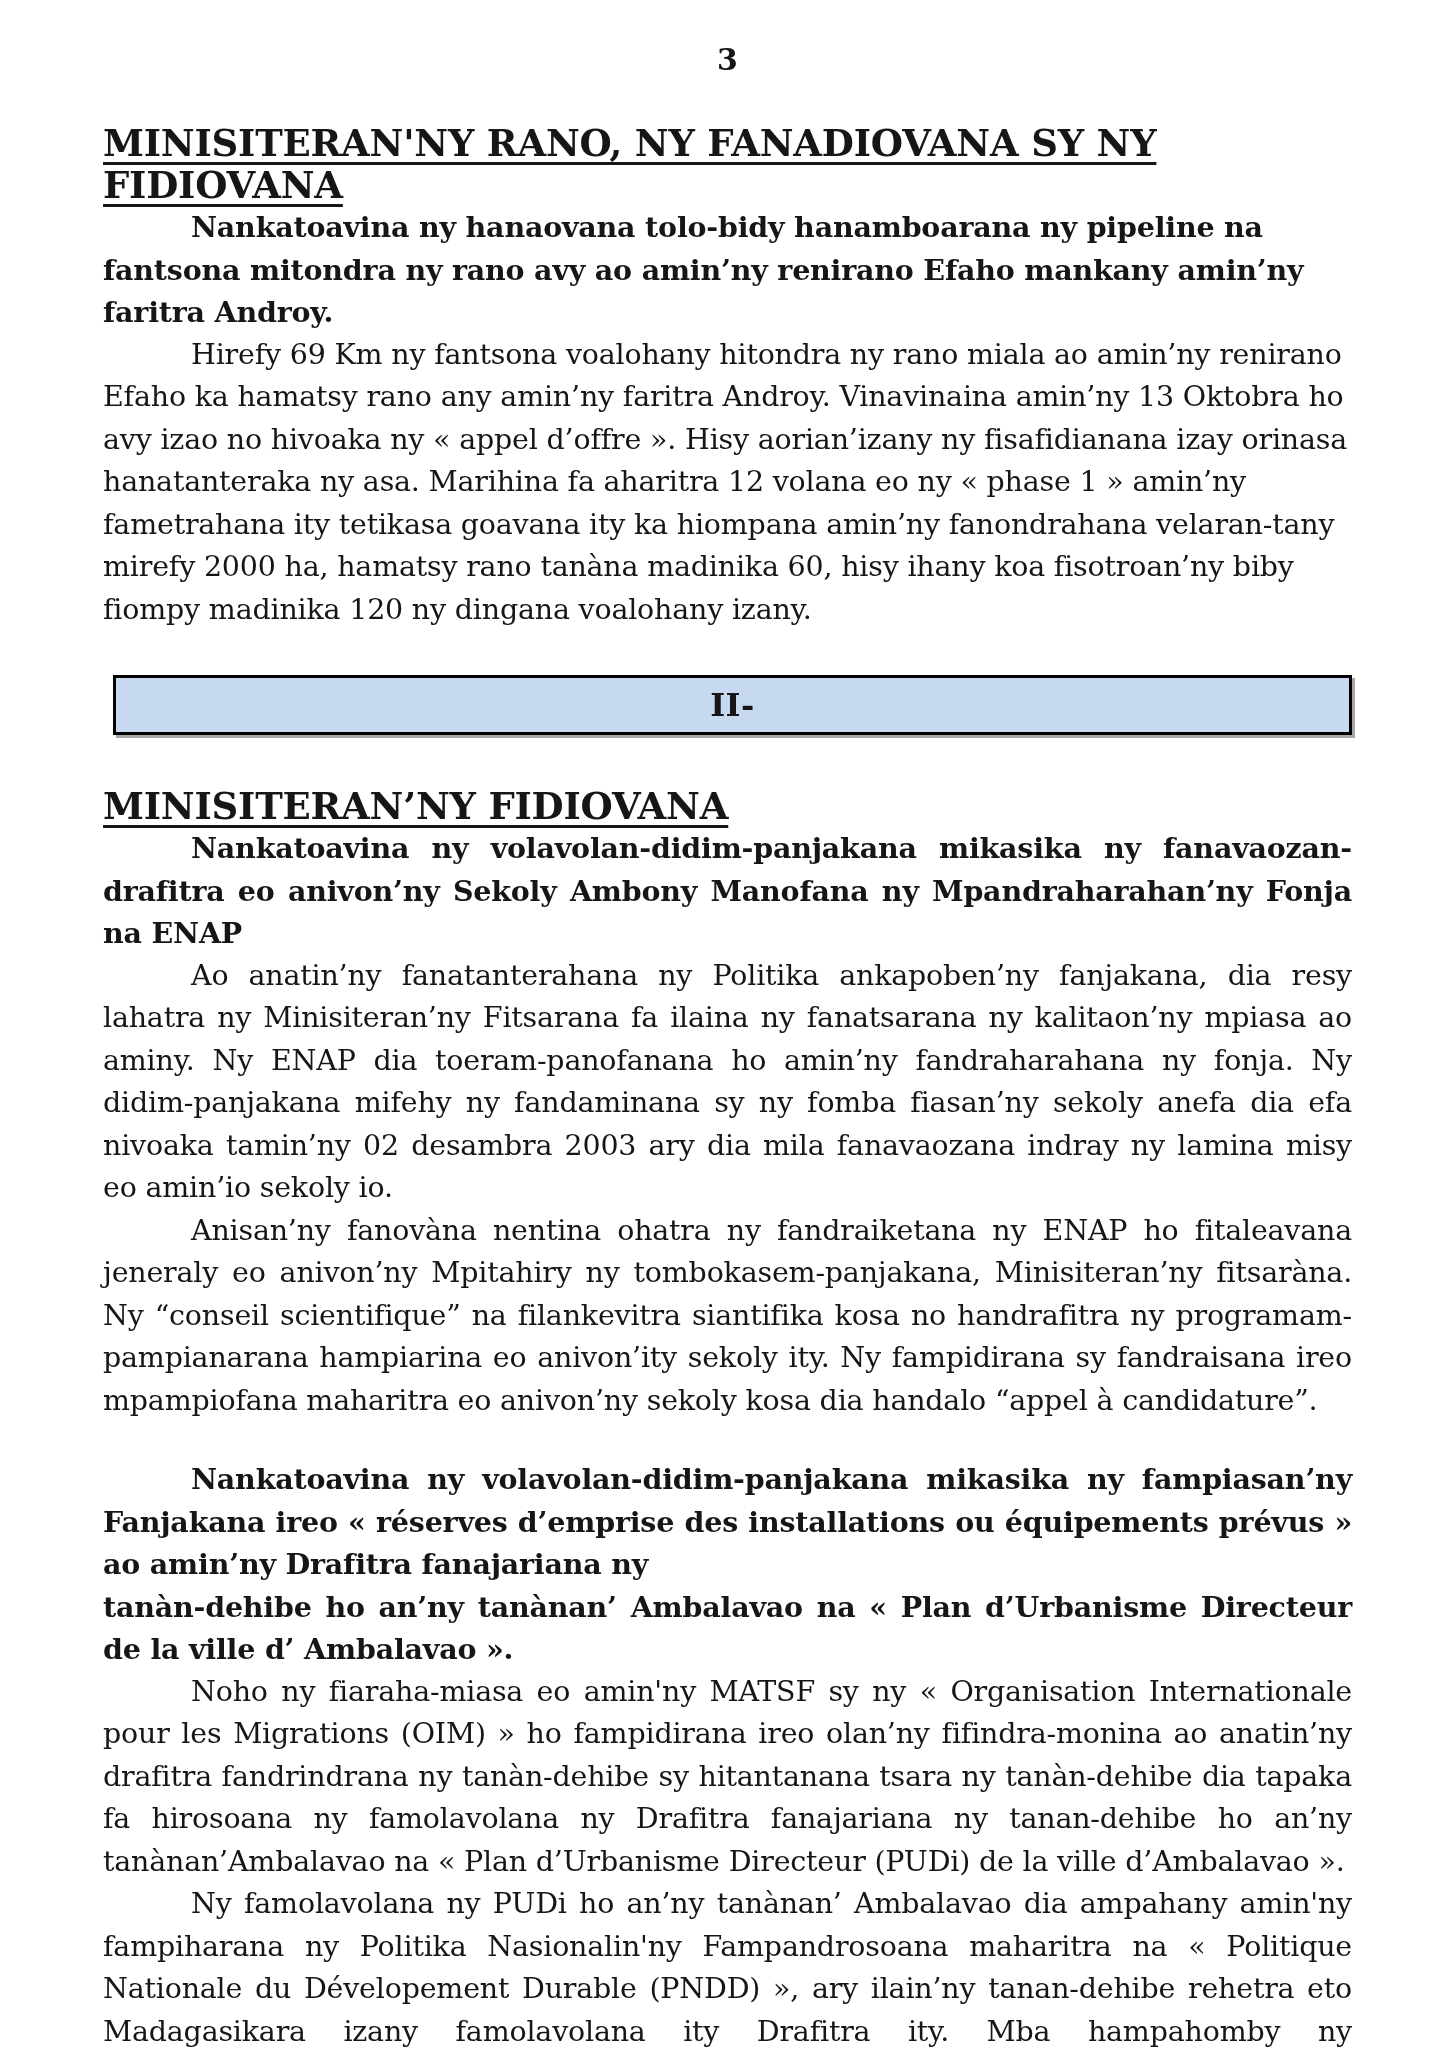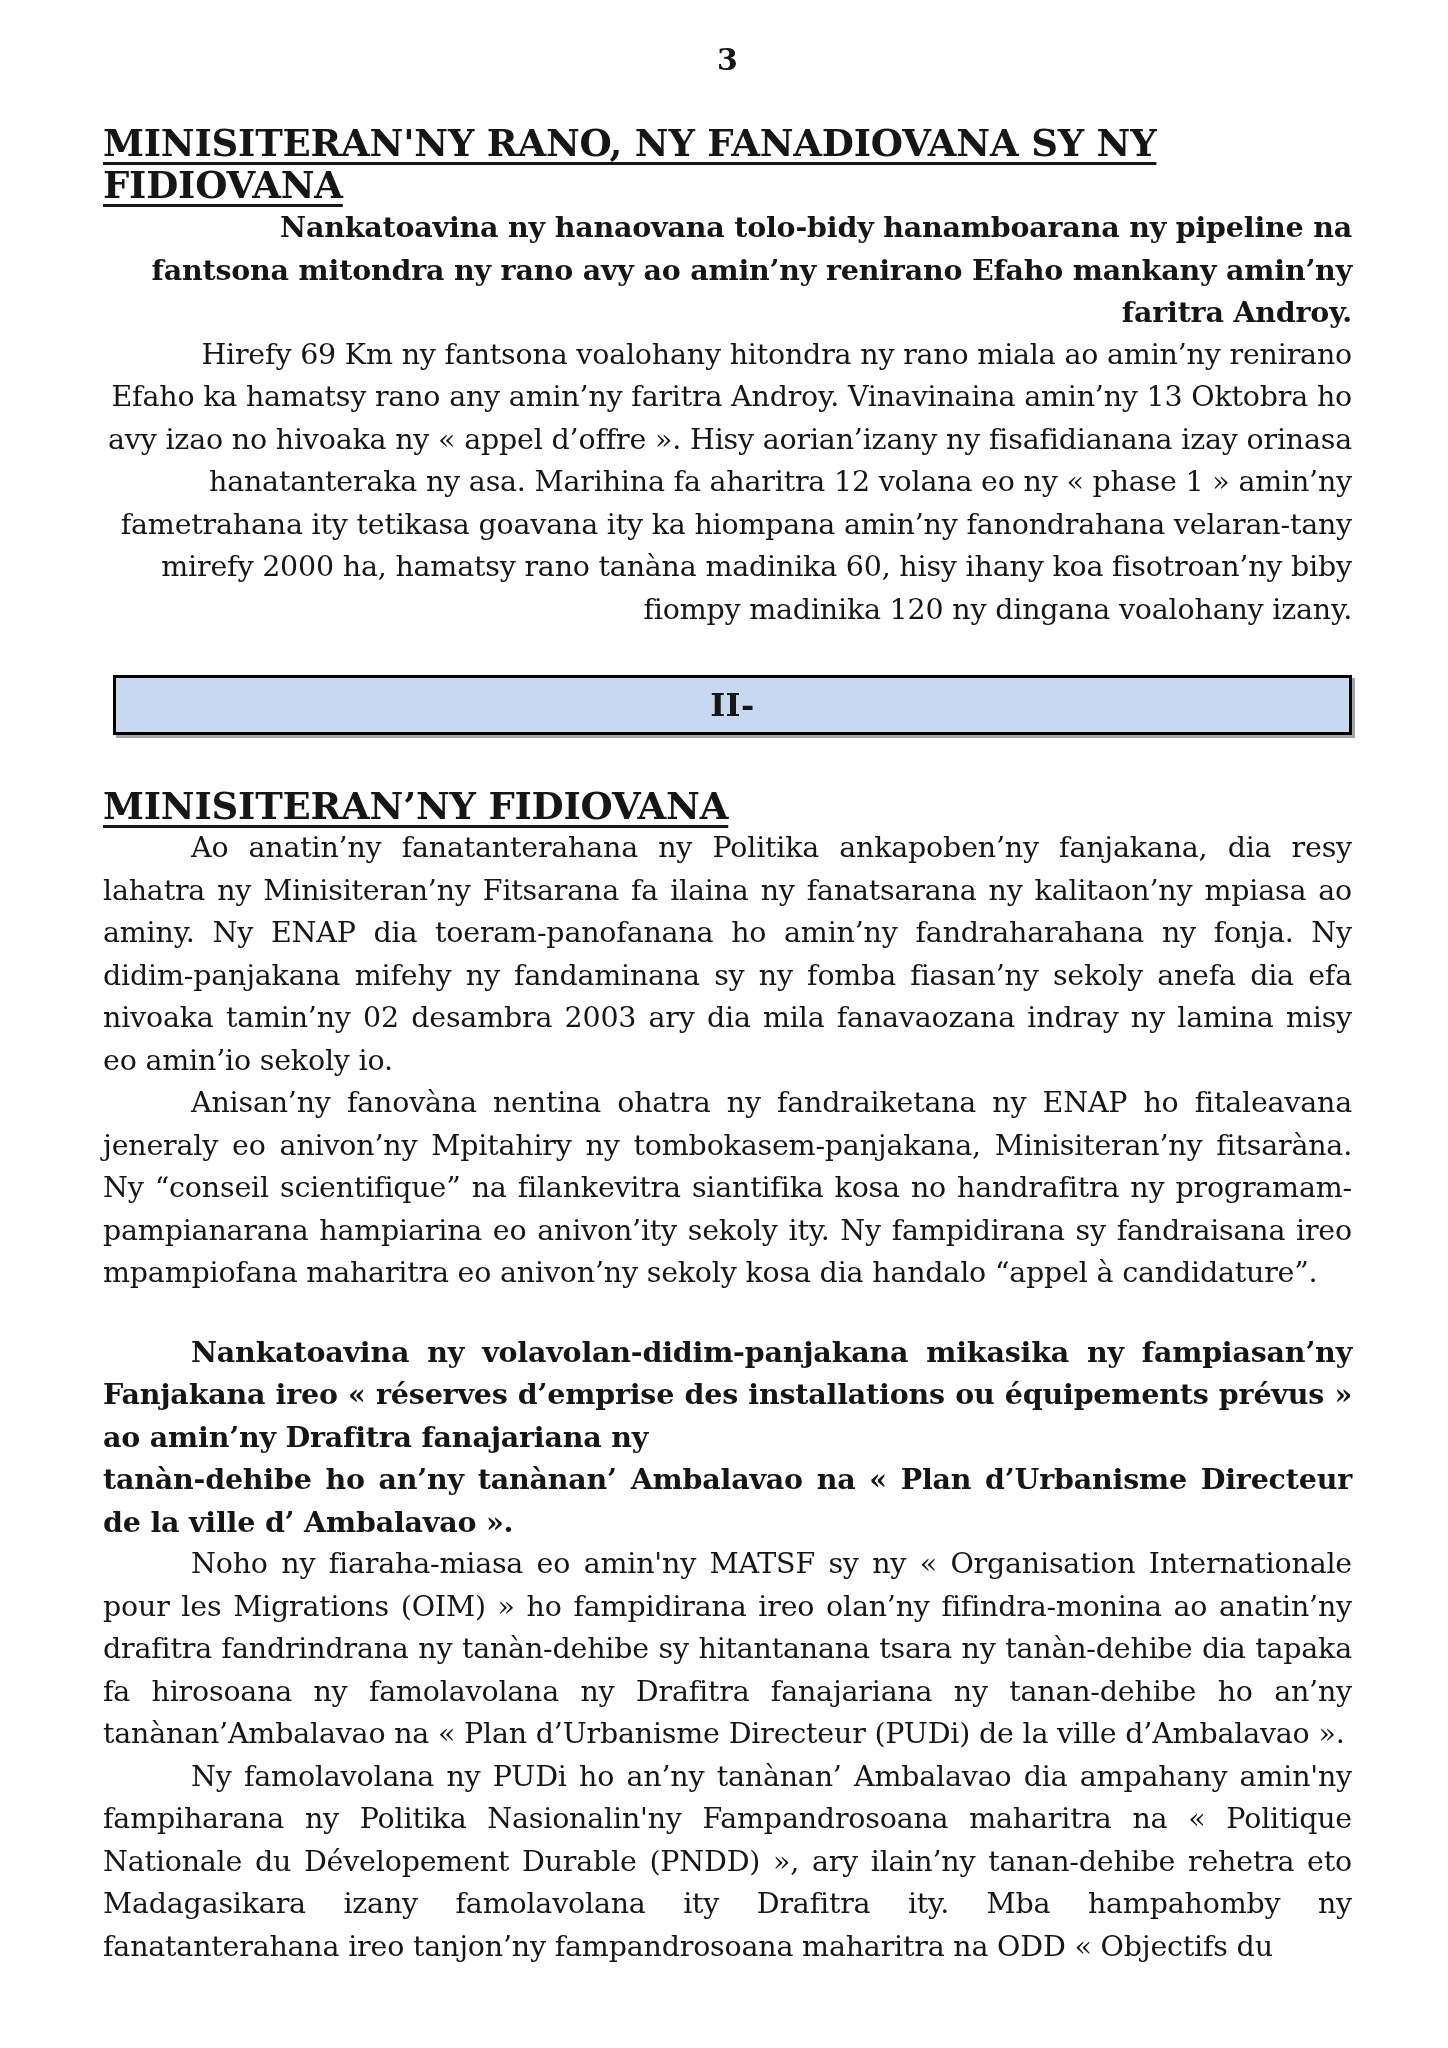--- a/index.html
+++ b/index.html
@@ -37,21 +37,21 @@
     letter-spacing: -0.2px;
   }
   .doc-paragraph {
     margin: 0;
     font-size: 28.5px;
     line-height: 42.5px;
     text-indent: 88px;
     letter-spacing: -0.2px;
   }
   .doc-paragraph.bold { font-weight: bold; }
-  .doc-section.align-left .doc-paragraph { text-align: right; }
+  .doc-section.align-left .doc-paragraph { text-align: left; }
   .doc-section.align-justify .doc-paragraph { text-align: justify; }
   .banner {
     height: 60px;
     margin: 44px 0 50px 10px;
     border: 3px solid #000000;
     background: #c6d9f1;
     box-shadow: 3px 3px 0 rgba(0,0,0,0.35);
     display: flex;
     align-items: center;
     justify-content: center;
@@ -73,20 +73,21 @@
   <p class="doc-paragraph bold">Nankatoavina ny  hanaovana tolo-bidy hanamboarana ny pipeline na fantsona  mitondra ny rano avy ao amin’ny renirano Efaho mankany amin’ny faritra Androy.</p>
         <p class="doc-paragraph">Hirefy 69 Km ny fantsona voalohany hitondra ny rano miala ao amin’ny renirano Efaho ka hamatsy rano any amin’ny faritra Androy.  Vinavinaina  amin’ny 13 Oktobra ho avy izao no hivoaka ny « appel d’offre ». Hisy aorian’izany ny fisafidianana izay orinasa hanatanteraka ny asa. Marihina fa aharitra 12 volana eo ny « phase 1 » amin’ny fametrahana ity tetikasa goavana ity ka hiompana amin’ny fanondrahana velaran-tany mirefy 2000 ha, hamatsy rano tanàna madinika 60, hisy ihany koa fisotroan’ny biby fiompy madinika 120 ny dingana voalohany izany.</p>
       </section>
 
   <div class="banner" style="background: rgb(198, 217, 241); border-color: rgb(0, 0, 0);">
     <span class="banner-numeral">II-</span>
   </div>
 
   <section class="doc-section align-justify">
     <h2 class="doc-heading">MINISITERAN’NY FIDIOVANA</h2>
+  <p class="doc-paragraph bold">Nankatoavina ny volavolan-didim-panjakana mikasika ny fanavaozan-drafitra eo anivon’ny Sekoly Ambony Manofana ny Mpandraharahan’ny Fonja na ENAP</p>
         <p class="doc-paragraph">Ao anatin’ny fanatanterahana ny Politika ankapoben’ny fanjakana, dia resy lahatra ny Minisiteran’ny Fitsarana fa ilaina ny fanatsarana ny kalitaon’ny mpiasa ao aminy. Ny ENAP dia toeram-panofanana ho amin’ny fandraharahana ny fonja. Ny didim-panjakana mifehy ny fandaminana sy ny fomba fiasan’ny sekoly anefa dia efa nivoaka tamin’ny 02 desambra 2003 ary dia mila fanavaozana indray ny lamina misy eo amin’io sekoly io.</p>
         <p class="doc-paragraph">Anisan’ny fanovàna nentina ohatra ny fandraiketana ny ENAP ho fitaleavana jeneraly eo anivon’ny Mpitahiry ny tombokasem-panjakana, Minisiteran’ny fitsaràna. Ny “conseil scientifique” na filankevitra siantifika kosa no handrafitra ny programam-pampianarana hampiarina eo anivon’ity sekoly ity. Ny fampidirana sy fandraisana ireo mpampiofana maharitra eo anivon’ny sekoly kosa dia handalo “appel à candidature”.</p>
       </section>
 <div class="section-gap"></div>
   <section class="doc-section align-justify">
   <p class="doc-paragraph bold">Nankatoavina ny volavolan-didim-panjakana mikasika ny fampiasan’ny Fanjakana ireo « réserves d’emprise des installations ou équipements prévus » ao amin’ny Drafitra fanajariana ny<br>tanàn-dehibe ho an’ny tanànan’ Ambalavao na « Plan d’Urbanisme Directeur de la ville d’ Ambalavao ».</p>
         <p class="doc-paragraph">Noho ny fiaraha-miasa eo amin'ny MATSF sy ny « Organisation Internationale pour les Migrations (OIM) » ho fampidirana ireo olan’ny fifindra-monina ao anatin’ny drafitra fandrindrana ny tanàn-dehibe sy hitantanana tsara ny tanàn-dehibe dia tapaka fa hirosoana ny famolavolana ny Drafitra fanajariana ny tanan-dehibe ho an’ny tanànan’Ambalavao na « Plan d’Urbanisme Directeur (PUDi) de la ville d’Ambalavao ».</p>
         <p class="doc-paragraph">Ny famolavolana ny PUDi ho an’ny tanànan’ Ambalavao dia ampahany amin'ny fampiharana ny Politika Nasionalin'ny Fampandrosoana maharitra na « Politique Nationale du Dévelopement Durable (PNDD) », ary ilain’ny tanan-dehibe rehetra eto Madagasikara izany famolavolana ity Drafitra ity. Mba hampahomby ny fanatanterahana ireo tanjon’ny fampandrosoana maharitra na ODD « Objectifs du</p>
       </section>
 </div>

